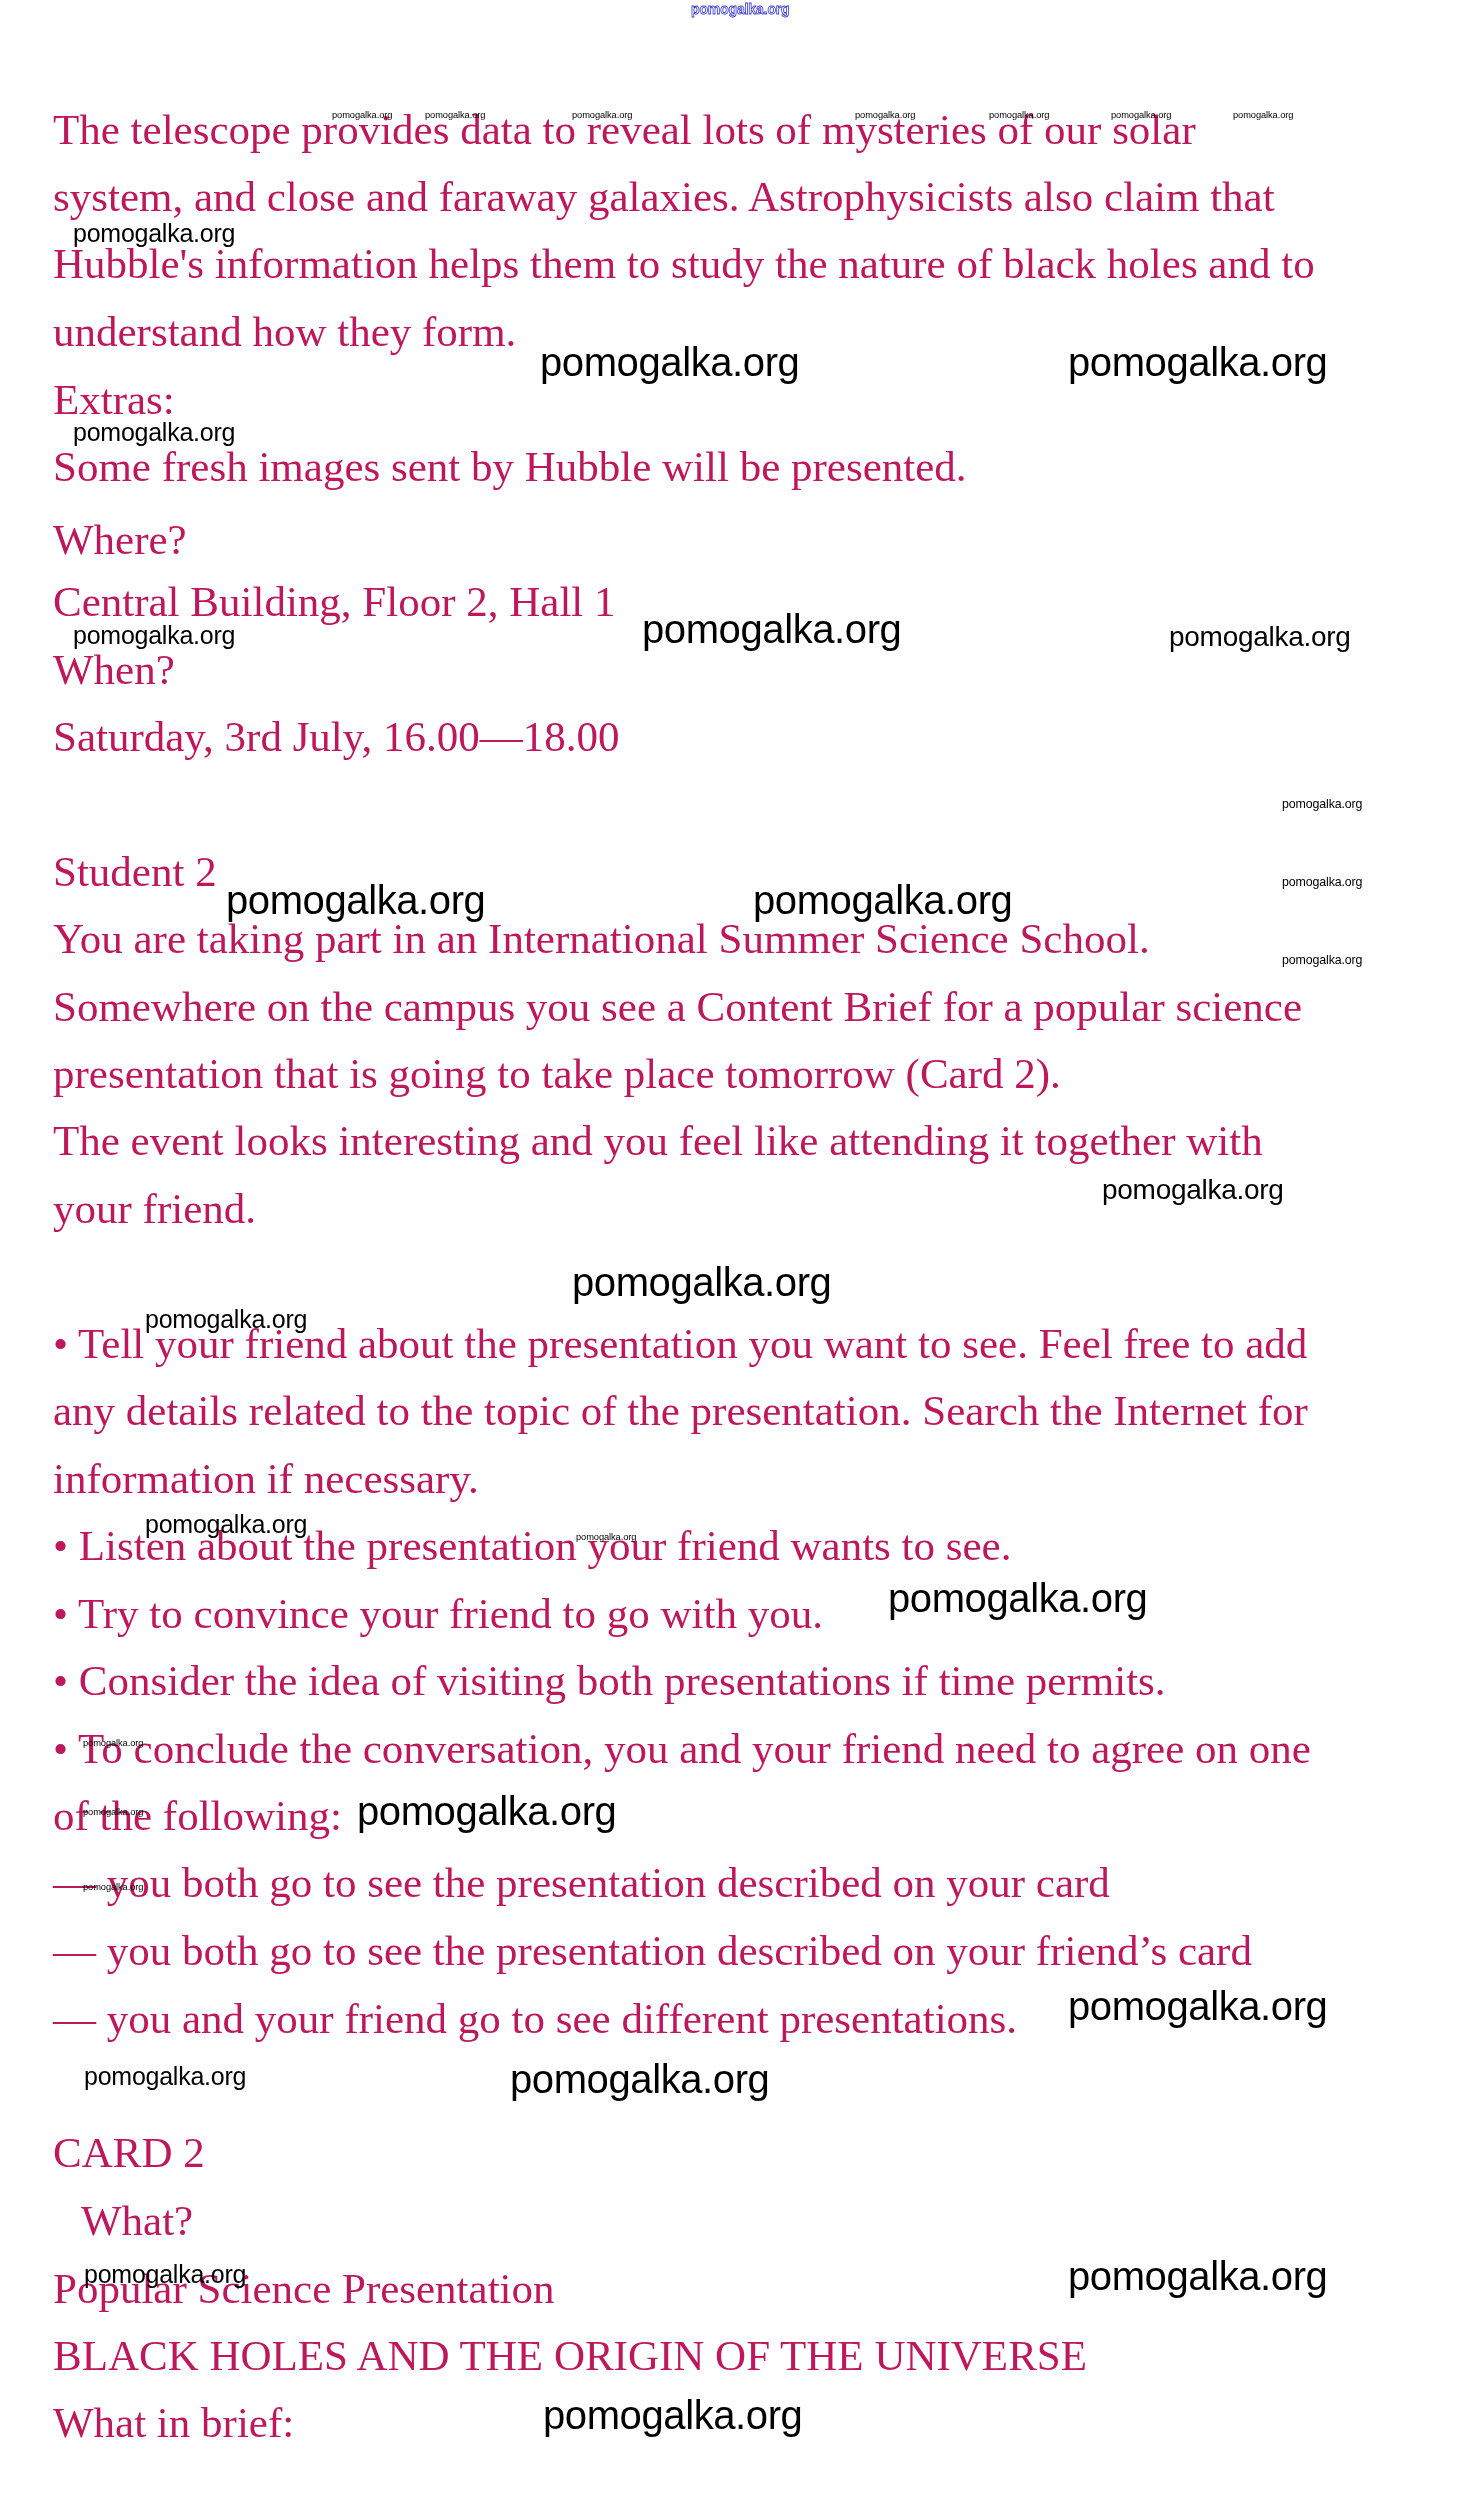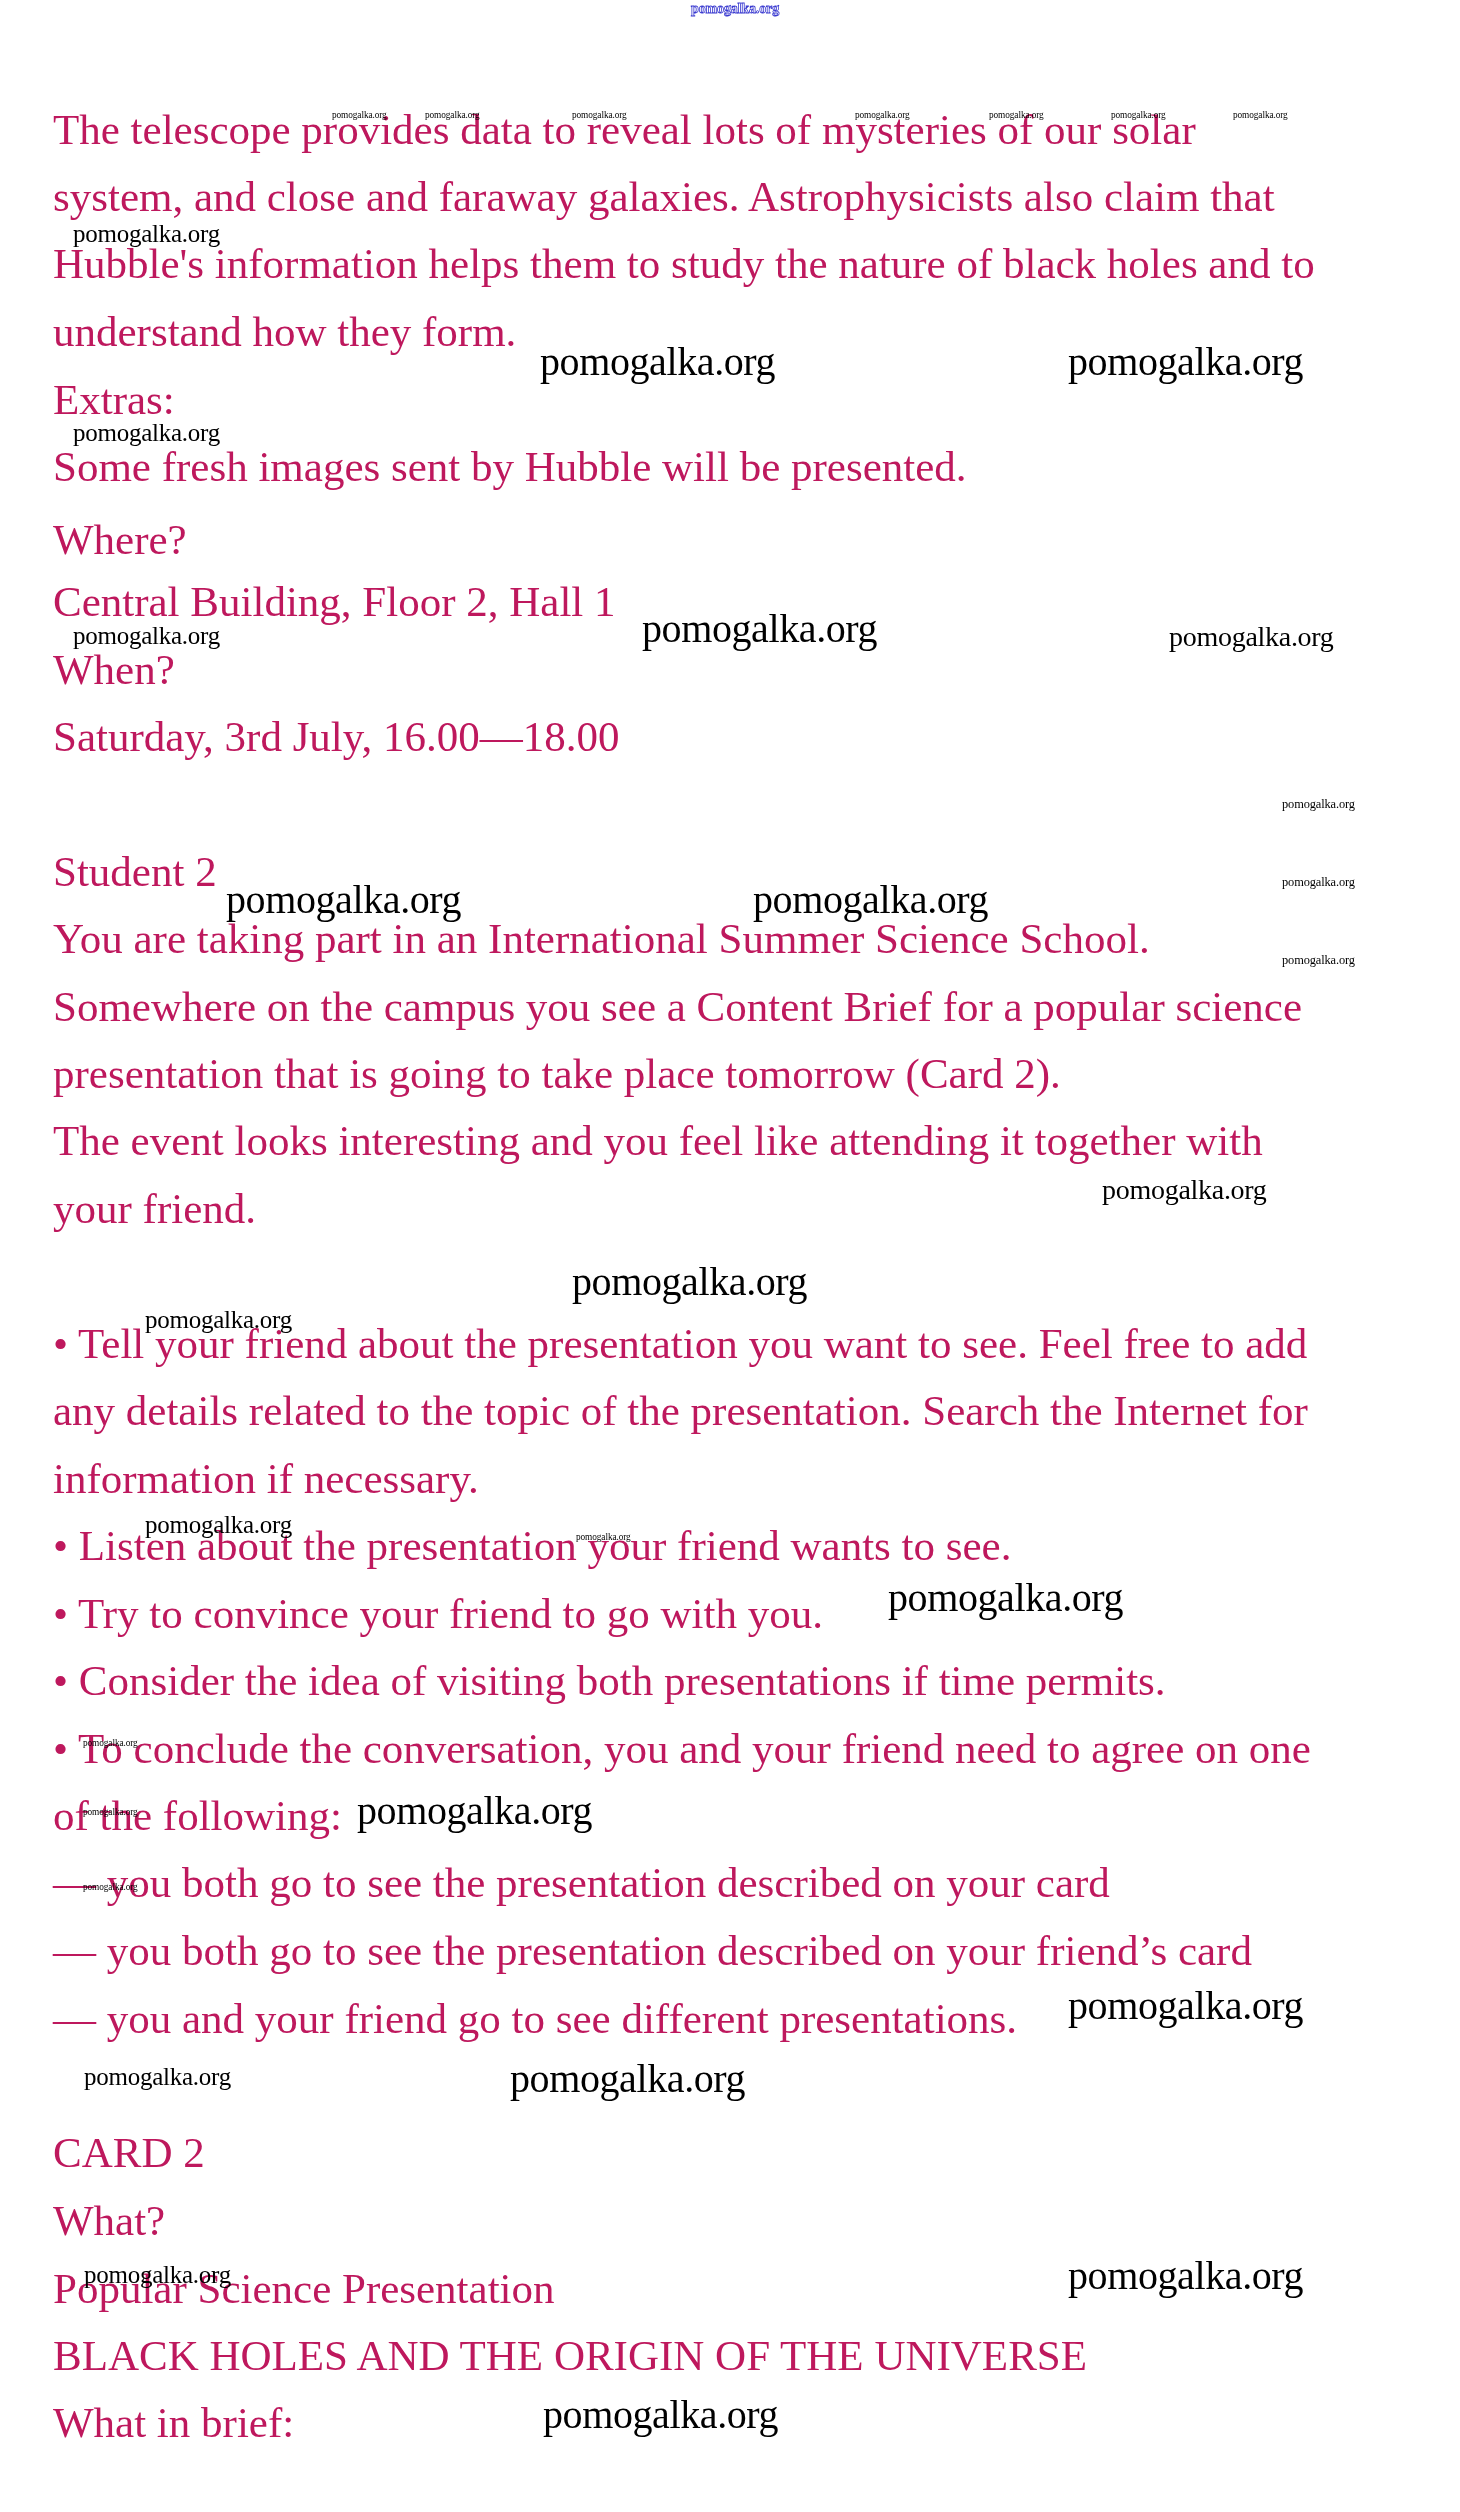--- a/index.html
+++ b/index.html
@@ -23,21 +23,21 @@
     position: absolute;
     left: 53px;
     font-family: "Liberation Serif", "DejaVu Serif", serif;
     font-size: 43px;
     line-height: 46px;
     color: #be185d;
     white-space: nowrap;
   }
   .wm {
     position: absolute;
-    font-family: Liberation Serif, serif;
+    font-family: Liberation Sans, sans-serif;
     color: #000000;
     white-space: nowrap;
     line-height: 1;
     letter-spacing: -0.01em;
   }
   .wm.large  { font-size: 40px; }
   .wm.medium { font-size: 28px; }
   .wm.small  { font-size: 25px; }
   .wm.tiny   { font-size: 12.4px; }
   .wm.micro  { font-size: 9.3px; }
@@ -74,21 +74,21 @@
       <div class="doc-line" style="top: 1456px;">information if necessary.</div>
       <div class="doc-line" style="top: 1523px;">• Listen about the presentation your friend wants to see.</div>
       <div class="doc-line" style="top: 1591px;">• Try to convince your friend to go with you.</div>
       <div class="doc-line" style="top: 1658px;">• Consider the idea of visiting both presentations if time permits.</div>
       <div class="doc-line" style="top: 1726px;">• To conclude the conversation, you and your friend need to agree on one</div>
       <div class="doc-line" style="top: 1793px;">of the following:</div>
       <div class="doc-line" style="top: 1860px;">— you both go to see the presentation described on your card</div>
       <div class="doc-line" style="top: 1928px;">— you both go to see the presentation described on your friend’s card</div>
       <div class="doc-line" style="top: 1996px;">— you and your friend go to see different presentations.</div>
       <div class="doc-line" style="top: 2130px;">CARD 2</div>
-      <div class="doc-line" style="top: 2198px;">What?</div>
+      <div class="doc-line" style="top: 2198px; margin-left: 28px;">What?</div>
       <div class="doc-line" style="top: 2266px;">Popular Science Presentation</div>
       <div class="doc-line" style="top: 2333px;">BLACK HOLES AND THE ORIGIN OF THE UNIVERSE</div>
       <div class="doc-line" style="top: 2400px;">What in brief:</div>
     </div>
   <div id="watermarks">
       <span class="wm top" style="left: 691px; top: 1.5px;">pomogalka.org</span>
       <span class="wm micro" style="left: 332px; top: 111px;">pomogalka.org</span>
       <span class="wm micro" style="left: 425px; top: 111px;">pomogalka.org</span>
       <span class="wm micro" style="left: 572px; top: 111px;">pomogalka.org</span>
       <span class="wm micro" style="left: 855px; top: 111px;">pomogalka.org</span>

